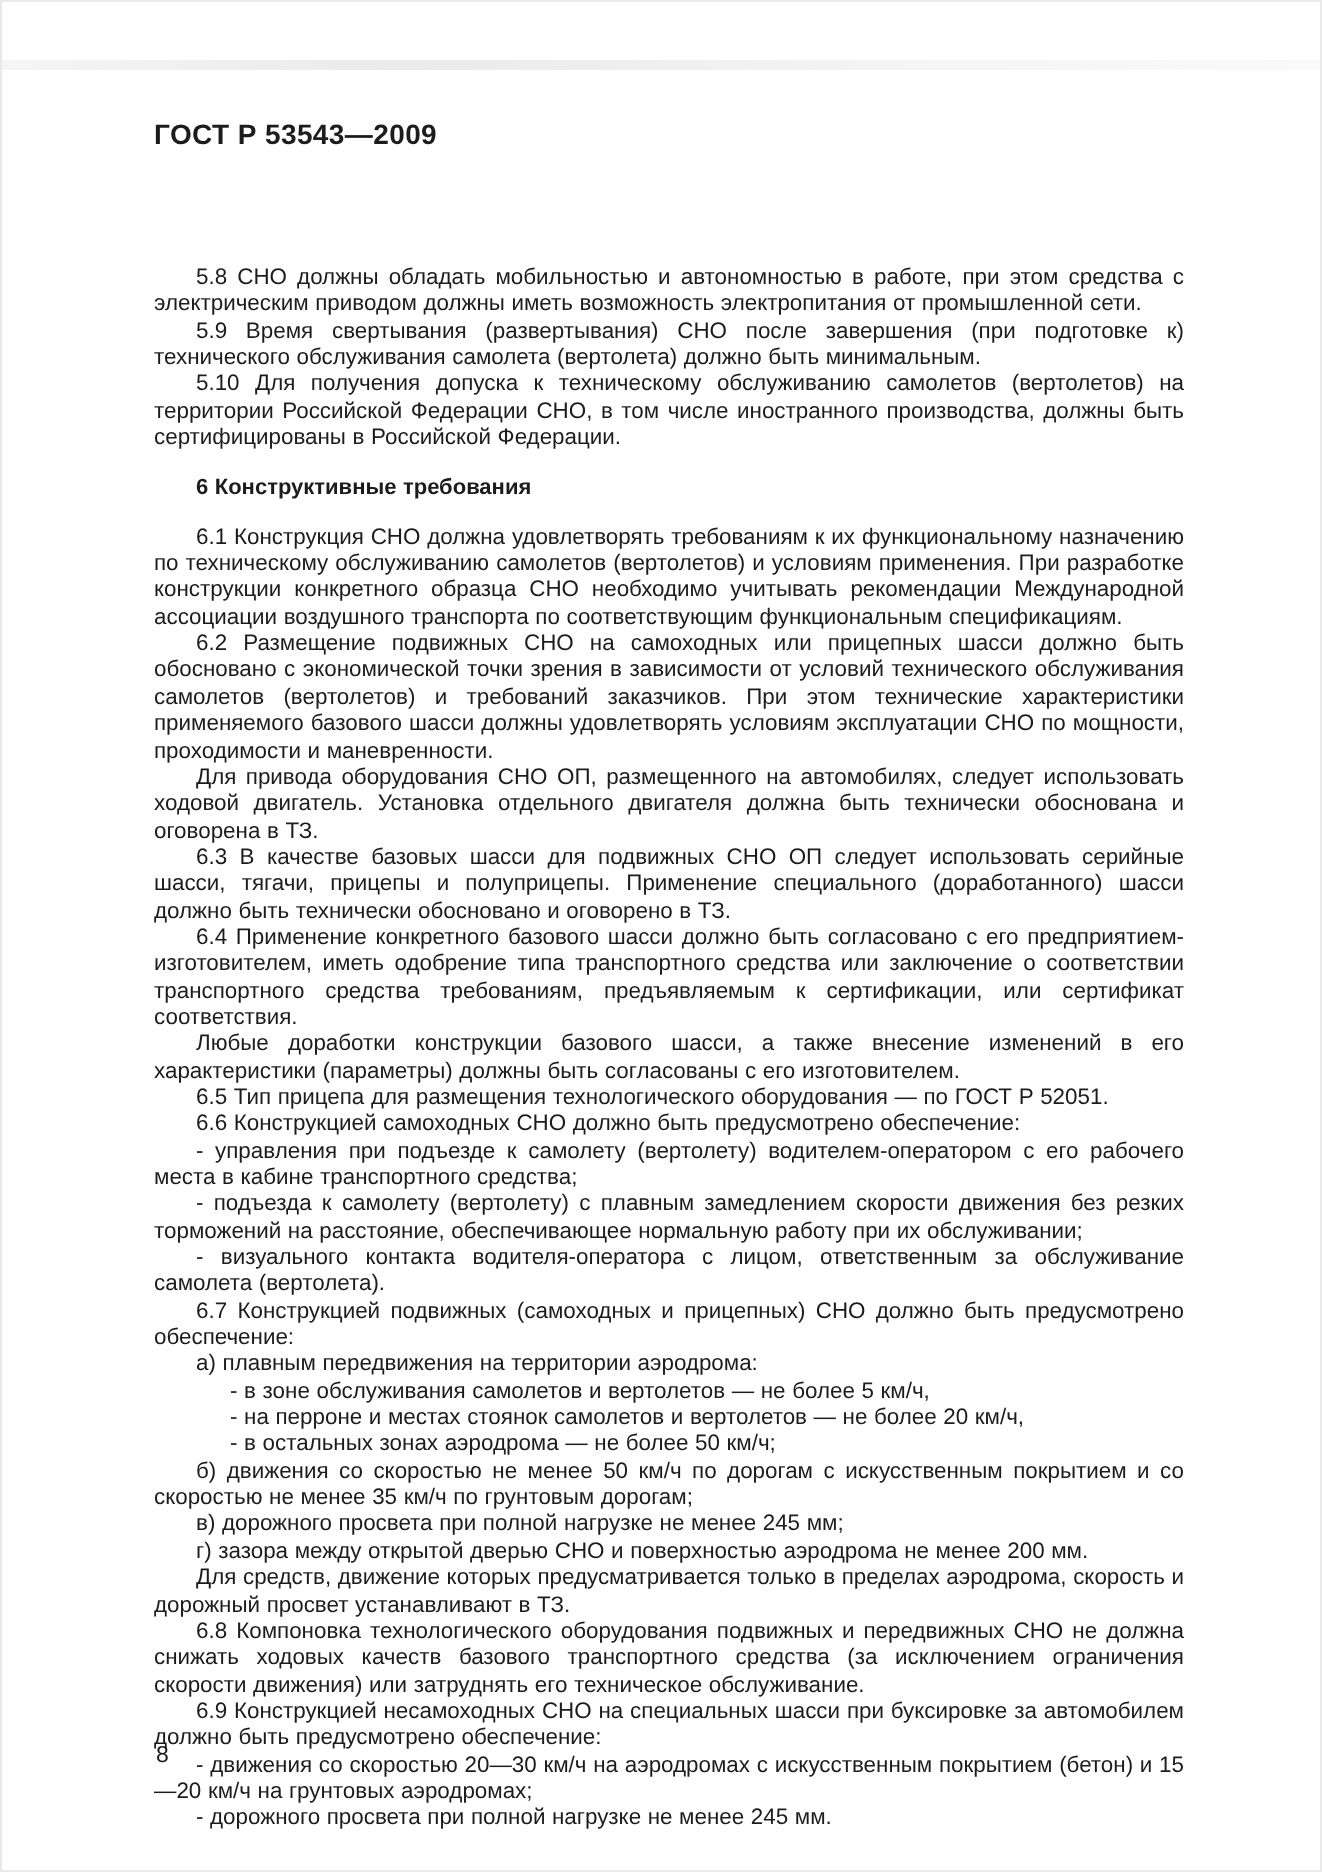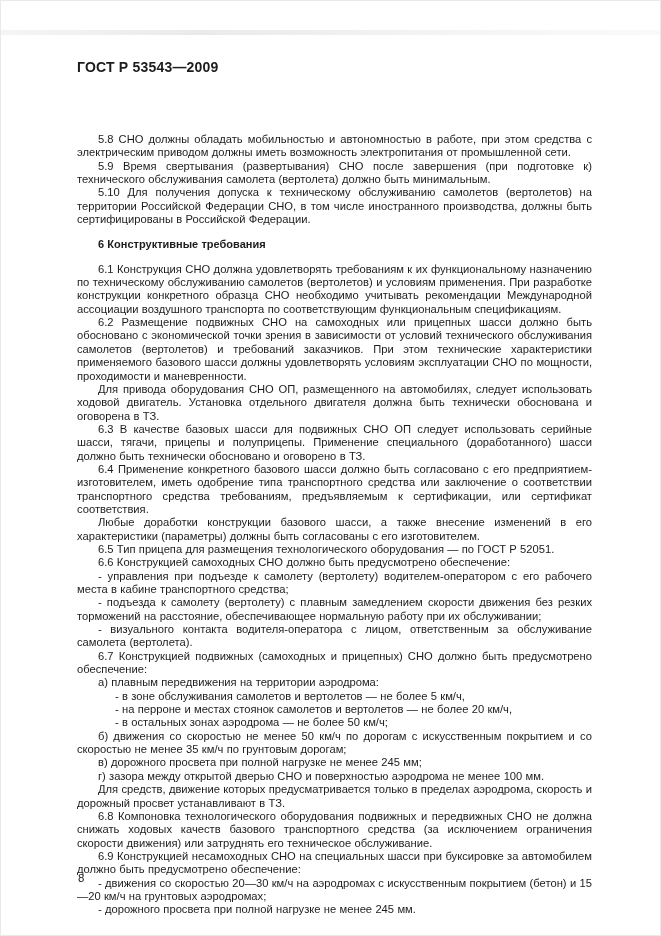--- a/index.html
+++ b/index.html
@@ -84,21 +84,21 @@
       <p class="body">- управления при подъезде к самолету (вертолету) водителем-оператором с его рабочего места в кабине транспортного средства;</p>
       <p class="body">- подъезда к самолету (вертолету) с плавным замедлением скорости движения без резких торможений на расстояние, обеспечивающее нормальную работу при их обслуживании;</p>
       <p class="body">- визуального контакта водителя-оператора с лицом, ответственным за обслуживание самолета (вертолета).</p>
       <p class="body">6.7 Конструкцией подвижных (самоходных и прицепных) СНО должно быть предусмотрено обеспечение:</p>
       <p class="body">а) плавным передвижения на территории аэродрома:</p>
       <p class="sub">- в зоне обслуживания самолетов и вертолетов — не более 5 км/ч,</p>
       <p class="sub">- на перроне и местах стоянок самолетов и вертолетов — не более 20 км/ч,</p>
       <p class="sub">- в остальных зонах аэродрома — не более 50 км/ч;</p>
       <p class="body">б) движения со скоростью не менее 50 км/ч по дорогам с искусственным покрытием и со скоростью не менее 35 км/ч по грунтовым дорогам;</p>
       <p class="body">в) дорожного просвета при полной нагрузке не менее 245 мм;</p>
-      <p class="body">г) зазора между открытой дверью СНО и поверхностью аэродрома не менее 100 мм.</p>
+      <p class="body">г) зазора между открытой дверью СНО и поверхностью аэродрома не менее 200 мм.</p>
       <p class="body">Для средств, движение которых предусматривается только в пределах аэродрома, скорость и дорожный просвет устанавливают в ТЗ.</p>
       <p class="body">6.8 Компоновка технологического оборудования подвижных и передвижных СНО не должна снижать ходовых качеств базового транспортного средства (за исключением ограничения скорости движения) или затруднять его техническое обслуживание.</p>
       <p class="body">6.9 Конструкцией несамоходных СНО на специальных шасси при буксировке за автомобилем должно быть предусмотрено обеспечение:</p>
       <p class="body">- движения со скоростью 20—30 км/ч на аэродромах с искусственным покрытием (бетон) и 15—20 км/ч на грунтовых аэродромах;</p>
       <p class="body">- дорожного просвета при полной нагрузке не менее 245 мм.</p>
     </div>
   <div class="page-number">8</div>
 </div>
 
 </body></html>

